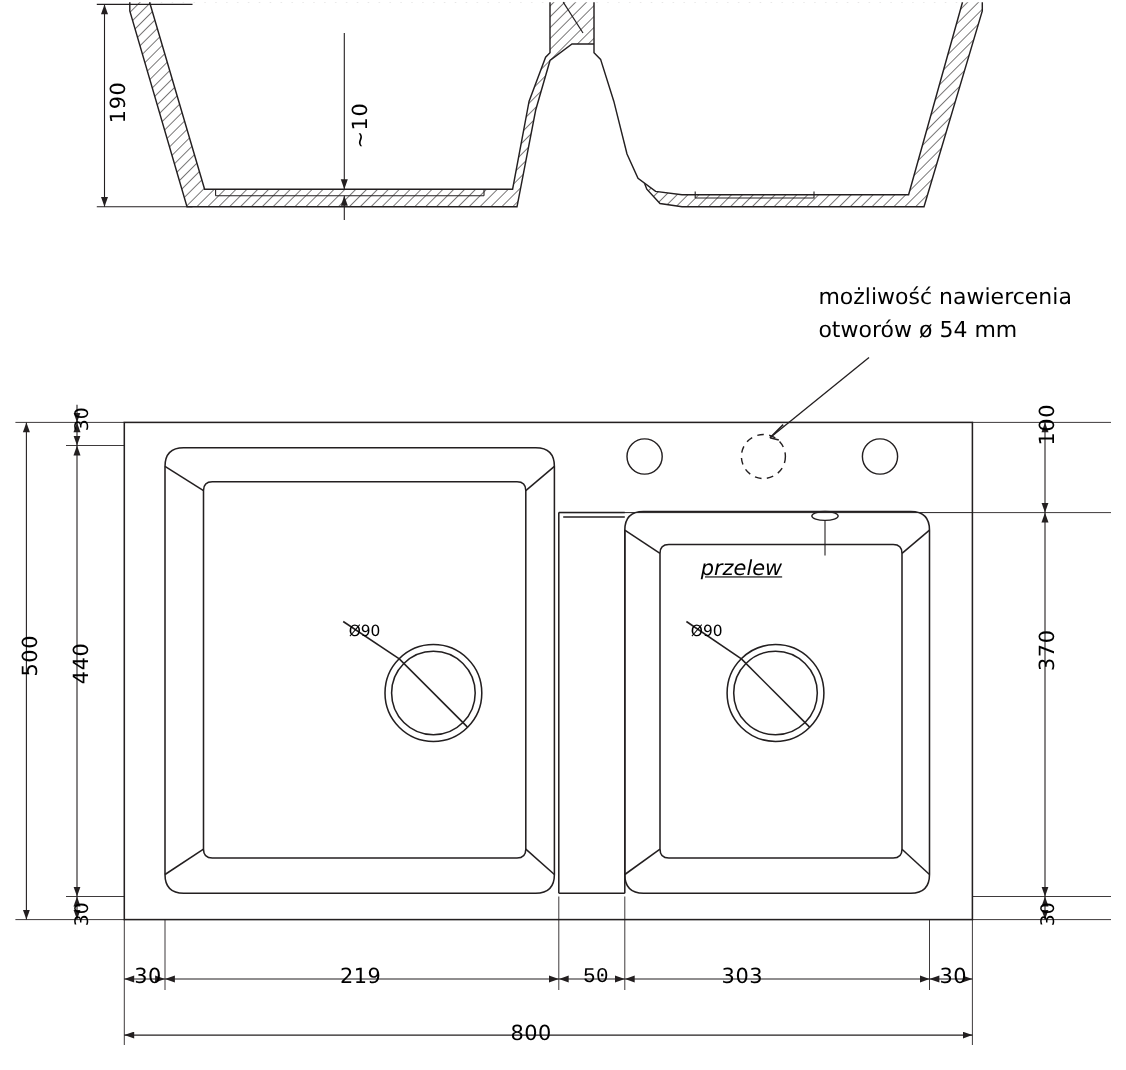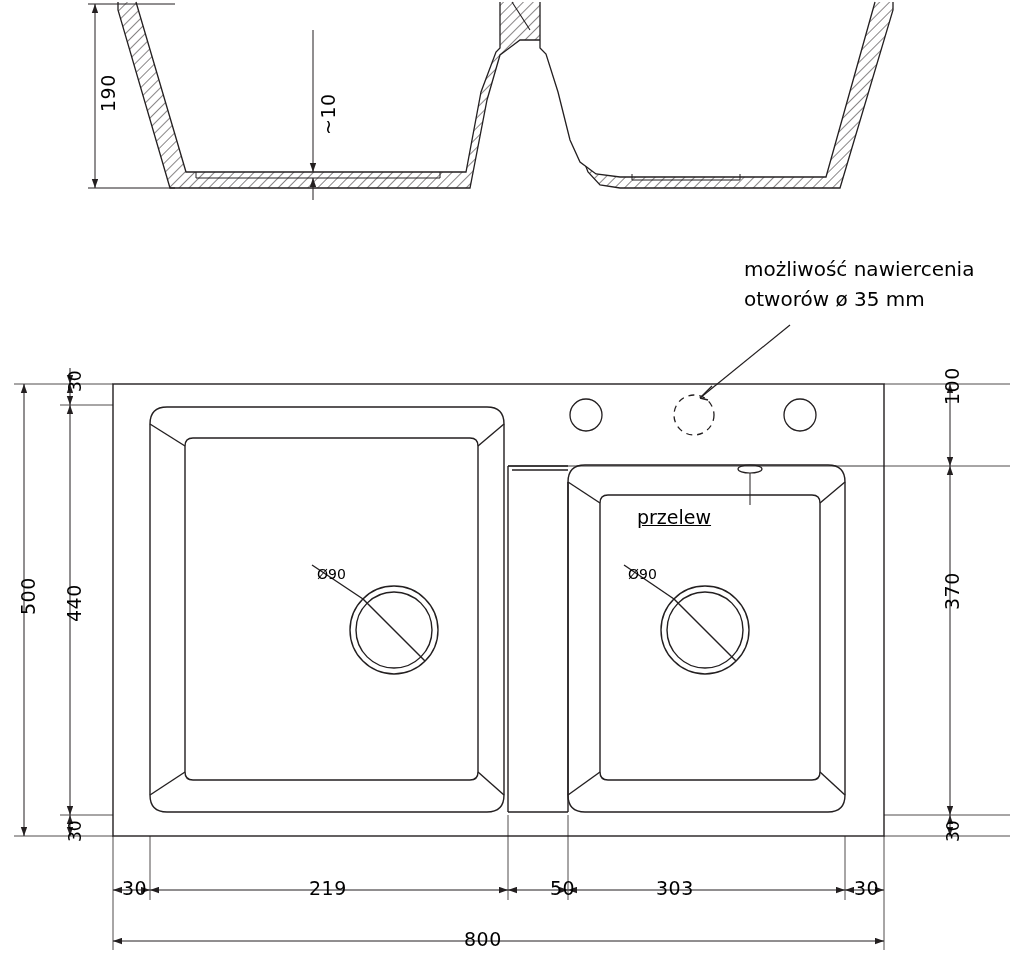--- a/index.html
+++ b/index.html
@@ -42,20 +42,21 @@
   .rot90 {
     transform: rotate(-90deg);
     transform-origin: left top;
   }
   .diam {
     font-size: 14px;
   }
   .przelew {
     font-size: 19px;
     text-decoration: underline;
+    font-style: italic;
   }
 </style>
 </head>
 <body>
 
 <div id="sheet">
 
   <svg width="1024" height="973" viewBox="0 0 1024 973">
     <defs>
       <pattern id="hatch" width="7" height="7" patternTransform="rotate(45)" patternUnits="userSpaceOnUse">
@@ -211,36 +212,36 @@
     <g stroke="#231f20" stroke-width="1" fill="none">
       <line x1="113" y1="941" x2="884" y2="941" marker-start="url(#arrOut)" marker-end="url(#arrIn)"></line>
     </g>
   </svg>
 
   <div class="lbl dim rot90" style="left:98px; top:112px;">190</div>
 
   <div class="lbl dim rot90" style="left:318px; top:135px;">~10</div>
 
   <div class="lbl note" style="left:744px; top:258px;">możliwość nawiercenia</div>
-  <div class="lbl note" style="left:744px; top:288px;">otworów ø 35 mm</div>
+  <div class="lbl note" style="left:744px; top:288px;">otworów ø 54 mm</div>
 
   <div class="lbl przelew" style="left:637px; top:507px;">przelew</div>
 
   <div class="lbl diam" style="left:317px; top:566px;">Ø90</div>
   <div class="lbl diam" style="left:628px; top:566px;">Ø90</div>
 
   <div class="lbl dim rot90" style="left:18px; top:615px;">500</div>
   <div class="lbl dim rot90" style="left:64px; top:622px;">440</div>
   <div class="lbl dim-small rot90" style="left:66px; top:392px;">30</div>
   <div class="lbl dim-small rot90" style="left:66px; top:842px;">30</div>
 
   <div class="lbl dim rot90" style="left:942px; top:405px;">100</div>
   <div class="lbl dim rot90" style="left:942px; top:610px;">370</div>
   <div class="lbl dim-small rot90" style="left:944px; top:842px;">30</div>
 
   <div class="lbl dim" style="left:122px; top:878px;">30</div>
   <div class="lbl dim" style="left:309px; top:878px;">219</div>
-  <div class="lbl dim" style="left:550px; top:878px;">50</div>
+  <div class="lbl dim" style="left:530px; top:878px;font-family:Liberation Mono, monospace;">50</div>
   <div class="lbl dim" style="left:656px; top:878px;text-align:right;">303</div>
   <div class="lbl dim" style="left:854px; top:878px;">30</div>
   <div class="lbl dim" style="left:464px; top:929px;">800</div>
 
 </div>
 
 </body></html>

